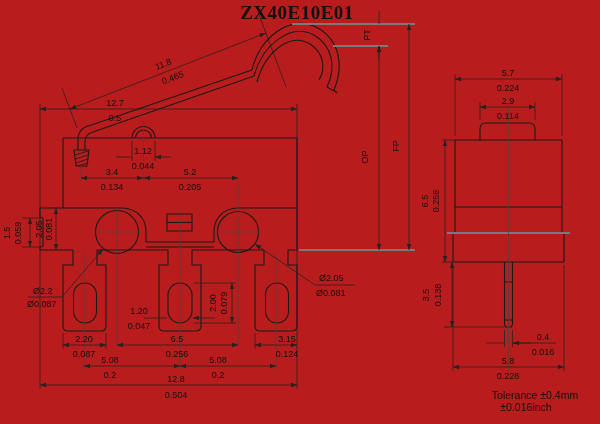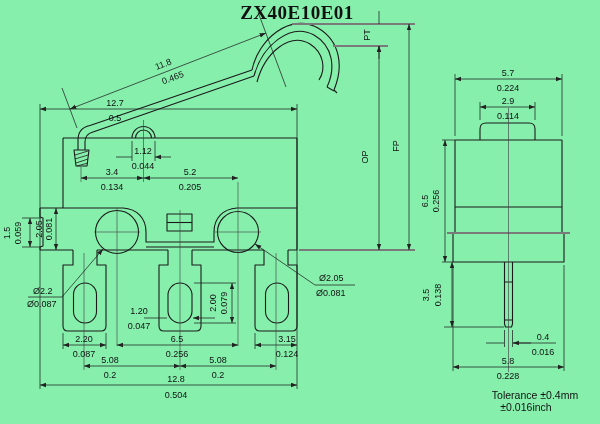--- a/index.html
+++ b/index.html
@@ -1,16 +1,16 @@
 <!DOCTYPE html>
 <html><head>
 <meta charset="utf-8">
 <style>
   html,body{margin:0;padding:0;background:#ffffff;}
-  .stage{position:relative;width:600px;height:424px;background:#86efac;overflow:hidden;}
+  .stage{position:relative;width:600px;height:424px;background:#b91c1c;overflow:hidden;}
   svg{position:absolute;left:0;top:0;}
   text{font-family:"Liberation Sans",sans-serif;font-size:9px;fill:#111;}
   .t-title{font-family:"Liberation Serif",serif;font-size:19px;font-weight:bold;letter-spacing:.5px;}
   .t-tol{font-size:10.5px;}
   .ol{stroke:#1a1a1a;stroke-width:1.1;fill:none;stroke-linejoin:round;}
   .thin{stroke:#444;stroke-width:.65;fill:none;}
   .dl{stroke:#222;stroke-width:.75;fill:none;}
   .ref{stroke:#7a7a7a;stroke-width:2.2;fill:none;}
   .hatch{stroke:#1a1a1a;stroke-width:.8;}
 </style>

